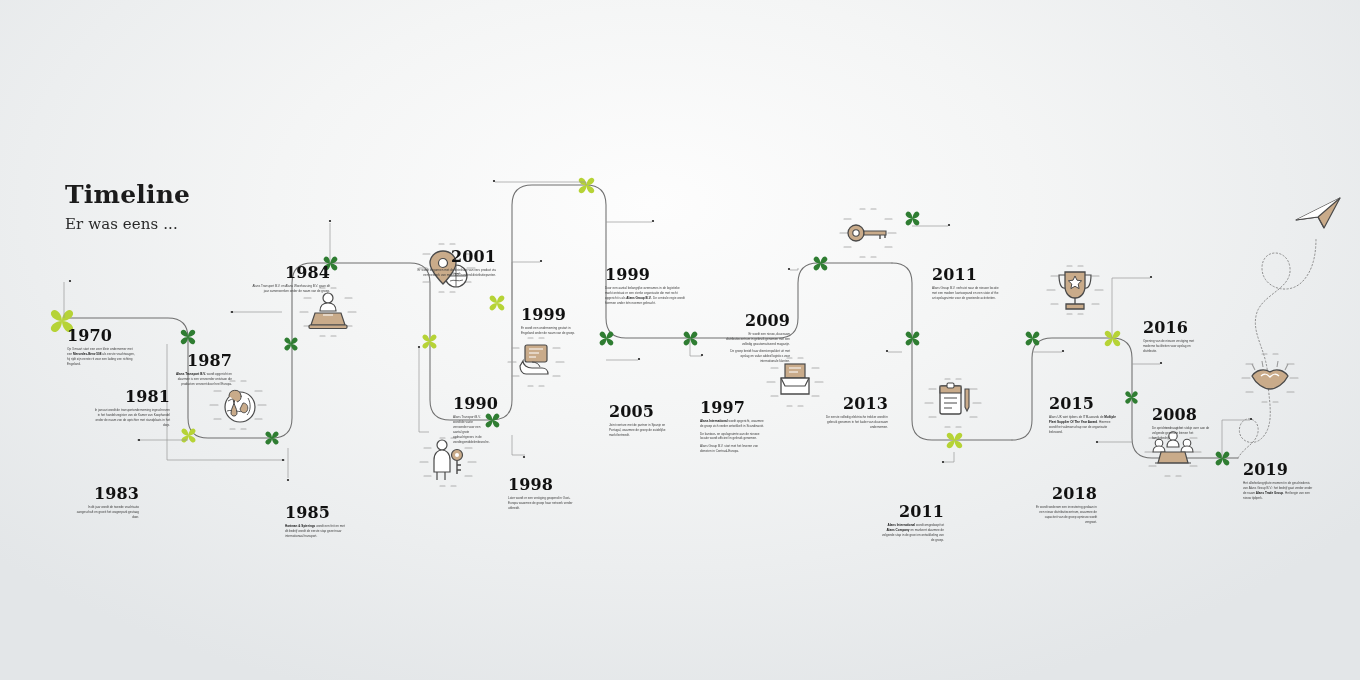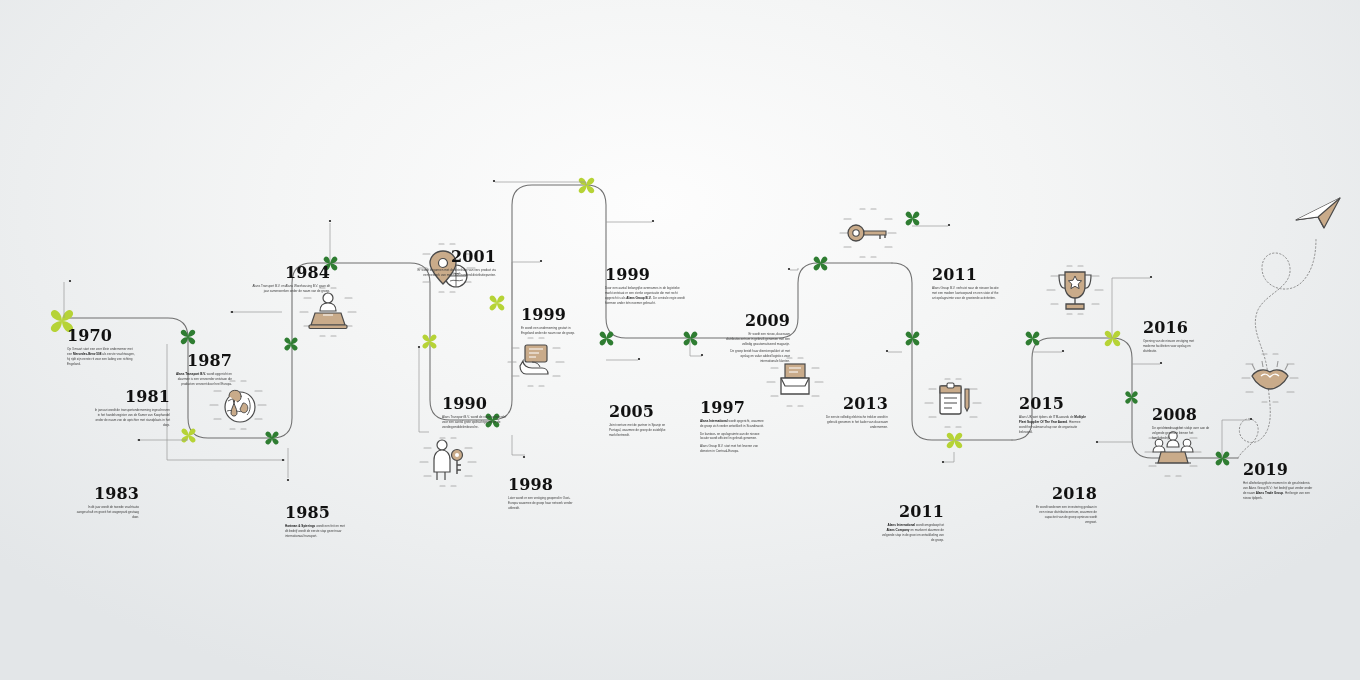--- a/index.html
+++ b/index.html
@@ -282,20 +282,24 @@
       <path d="M-15,-8 l-3,-6 M15,-8 l3,-6 M-7,-11 l-1,-6 M7,-11 l1,-6" stroke="#9a9a9a" stroke-width="1.1" fill="none"></path>
     </g>
 
     <g transform="translate(1318,212)">
       <path d="M-22,8 L22,-14 L6,16 L0,5 Z" fill="#c9ab8a" stroke="#4a4a4a" stroke-width="1.2" stroke-linejoin="round"></path>
       <path d="M22,-14 L0,5 L-22,8" fill="#fff" stroke="#4a4a4a" stroke-width="1.2" stroke-linejoin="round"></path>
       <path d="M0,5 L6,16" fill="none" stroke="#4a4a4a" stroke-width="1.1"></path>
     </g>
   </svg>
 
+  <div id="title-block">
+    <div class="t-main">Timeline</div>
+    <div class="t-sub">Er was eens ...</div>
+  </div>
 
   <div class="node" style="left:67px;  top:279px; width:68px;">
     <div class="yr">1970</div>
     <div class="body">
         <p>Op 3 maart start een zeer klein ondernemer met een <b>Mercedes-Benz 508</b> als eerste vrachtwagen, hij rijdt zijn eerste rit voor een lading vee richting Engeland.</p>
       </div>
   </div>
 
   <div class="node ra" style="left:92px;  top:340px; width:78px;">
     <div class="yr">1981</div>
@@ -325,21 +329,21 @@
       </div>
   </div>
 
   <div class="node ra" style="left:248px; top:216px; width:82px;">
     <div class="yr">1984</div>
     <div class="body">
         <p>Alans Transport B.V. en Alans Warehousing B.V. gaan dit jaar samenwerken onder de naam van de groep.</p>
       </div>
   </div>
 
-  <div class="node" style="left:442px; top:347px; width:66px;">
+  <div class="node" style="left:421px; top:347px; width:66px;padding-left:32px;">
     <div class="yr">1990</div>
     <div class="body">
         <p>Alans Transport B.V. wordt de vaste vervoerder voor een aantal grote opdrachtgevers in de voedingsmiddelenbranche.</p>
       </div>
   </div>
 
   <div class="node" style="left:508px; top:428px; width:72px;">
     <div class="yr">1998</div>
     <div class="body">
         <p>Later wordt er een vestiging geopend in Oost-Europa waarmee de groep haar netwerk verder uitbreidt.</p>
@@ -405,21 +409,21 @@
       </div>
   </div>
 
   <div class="node ra" style="left:880px; top:455px; width:64px;">
     <div class="yr">2011</div>
     <div class="body">
         <p><b>Alans International</b> wordt omgedoopt tot <b>Alans Company</b> en markeert daarmee de volgende stap in de groei en ontwikkeling van de groep.</p>
       </div>
   </div>
 
-  <div class="node" style="left:1019px; top:347px; width:68px;">
+  <div class="node" style="left:1049px; top:347px; width:68px;">
     <div class="yr">2015</div>
     <div class="body">
         <p>Alans UK wint tijdens de ITM-awards de <b>Multiple Fleet Supplier Of The Year Award</b>. Hiermee wordt het vakmanschap van de organisatie bekroond.</p>
       </div>
   </div>
 
   <div class="node" style="left:1143px; top:271px; width:58px;">
     <div class="yr">2016</div>
     <div class="body">
         <p>Opening van de nieuwe vestiging met moderne faciliteiten voor opslag en distributie.</p>

